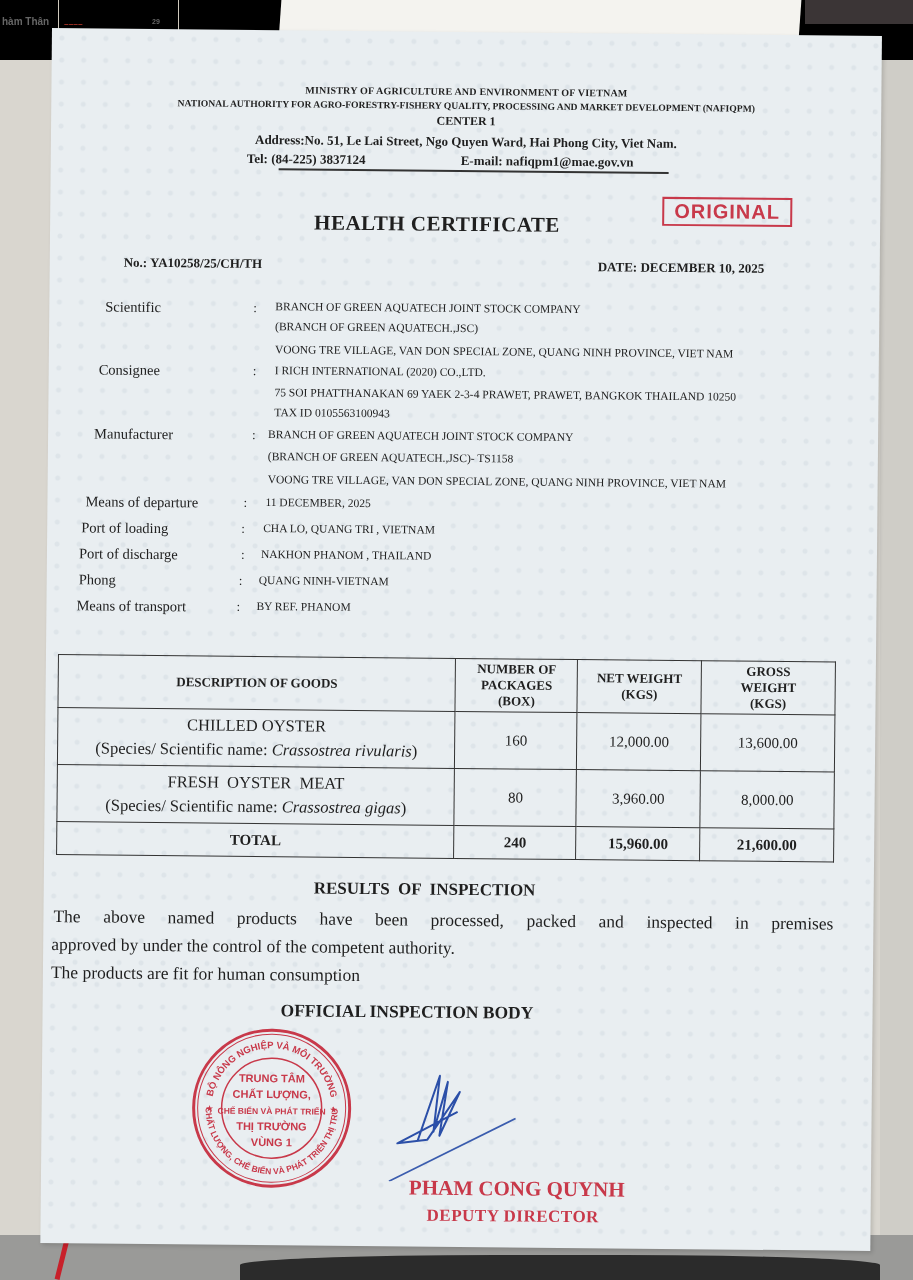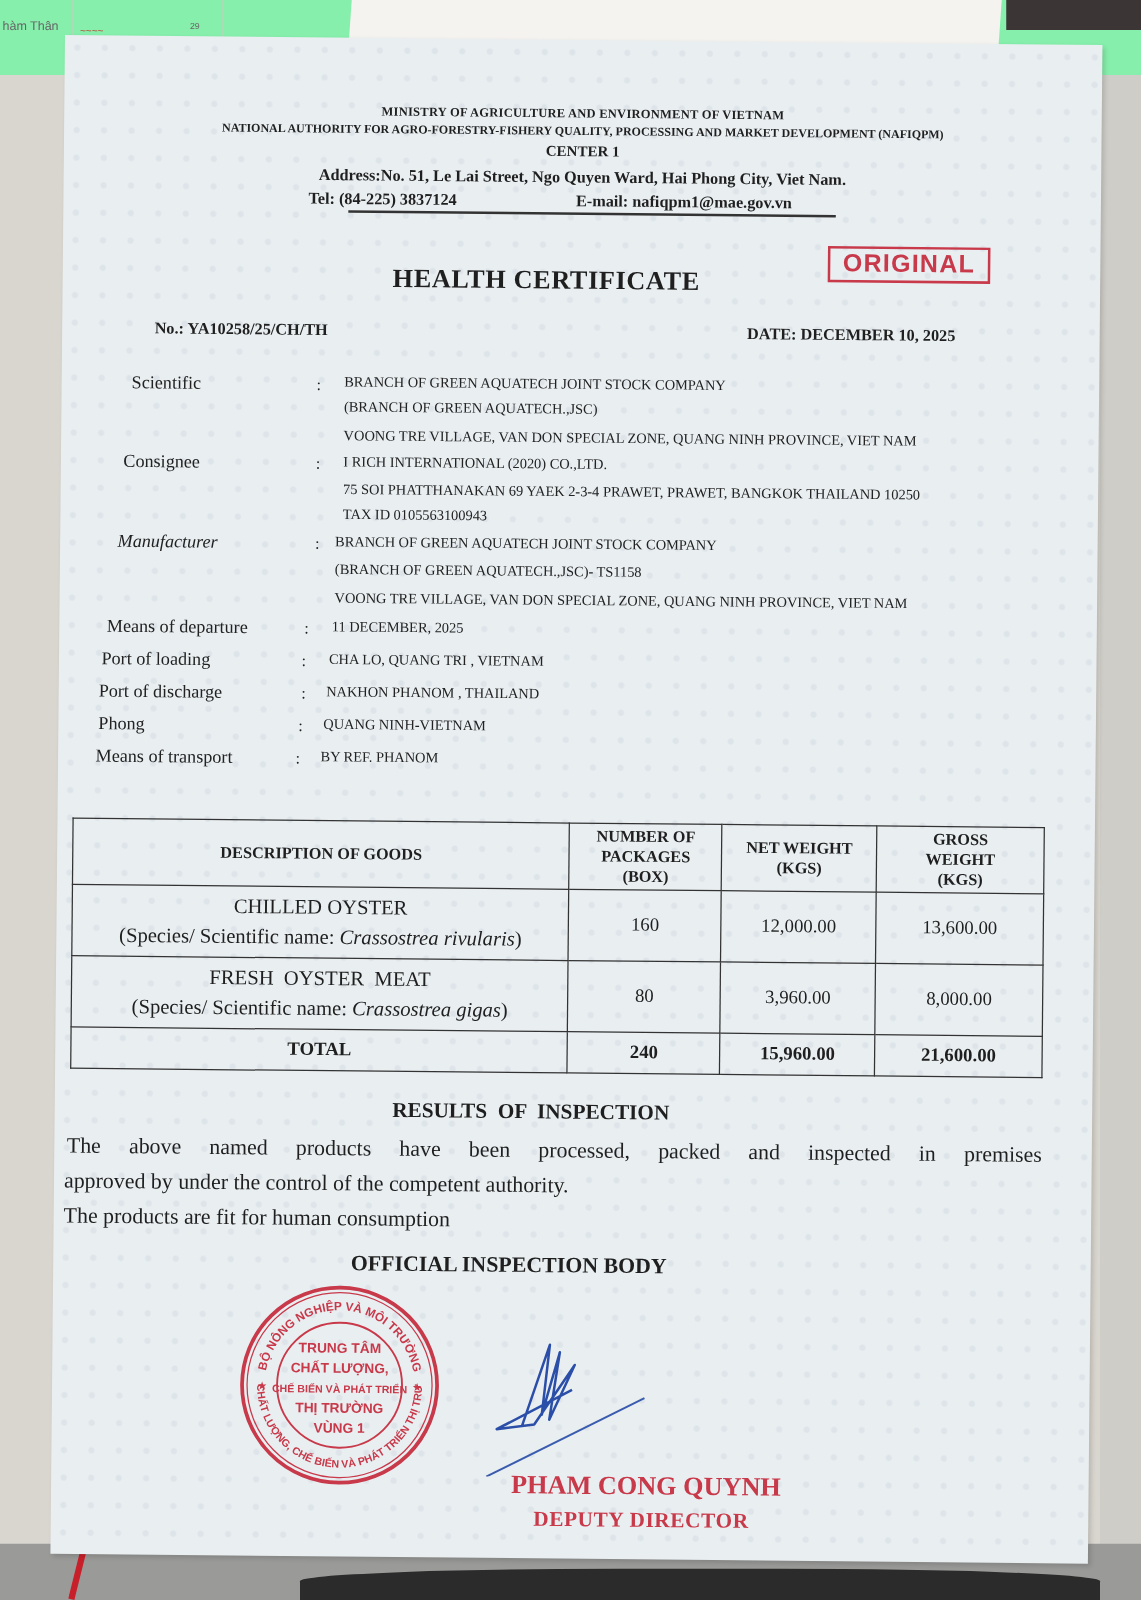--- a/index.html
+++ b/index.html
@@ -2,21 +2,21 @@
 <html><head>
 <meta charset="utf-8">
 <style>
   html, body { margin:0; padding:0; }
   body {
     width:913px; height:1280px; position:relative; overflow:hidden;
     background:#d9d6cf;
     font-family:"Liberation Serif", serif;
   }
   
-  .bg-top { position:absolute; left:0; top:0; width:913px; height:60px; background:#86efac; }
+  .bg-top { position:absolute; left:0; top:0; width:913px; height:60px; background:#000000;font-weight:bold; }
   .bg-top .cal-cell { position:absolute; top:0; height:60px; border-right:1px solid #cfc9bd; }
   .bg-top .cal-text { position:absolute; left:2px; top:16px; font-family:"Liberation Sans", sans-serif; font-size:10px; color:#666; }
   .bg-top .cal-text2 { position:absolute; left:64px; top:20px; font-family:"Liberation Sans", sans-serif; font-size:8px; color:#c0392b; }
   .bg-top .clip { position:absolute; left:805px; top:0; width:108px; height:24px; background:#3b3536; }
   .bg-top .sheet { position:absolute; left:280px; top:0; width:520px; height:40px; background:#f4f3ef; transform:skewX(-4deg); }
   .bg-right { position:absolute; left:880px; top:60px; width:33px; height:1180px; background:#cfcdc7; }
   .bg-bottom { position:absolute; left:0; top:1235px; width:913px; height:45px; background:#9a9a98; }
   .bg-bottom .dark { position:absolute; left:240px; top:20px; width:640px; height:25px; background:#2b2b2b; border-radius:40% 40% 0 0; }
   .bg-bottom .string { position:absolute; left:60px; top:0; width:5px; height:45px; background:#c8202a; transform:rotate(14deg); }
 
@@ -112,21 +112,21 @@
   <div class="abs val" style="left:226px;top:270px;">BRANCH OF GREEN AQUATECH JOINT STOCK COMPANY</div>
   <div class="abs val" style="left:226px;top:290px;">(BRANCH OF GREEN AQUATECH.,JSC)</div>
   <div class="abs val" style="left:226px;top:313px;">VOONG TRE VILLAGE, VAN DON SPECIAL ZONE, QUANG NINH PROVINCE, VIET NAM</div>
 
   <div class="abs label" style="left:50px;top:333px;">Consignee</div>
   <div class="abs colon" style="left:204px;top:333px;">:</div>
   <div class="abs val" style="left:226px;top:334px;">I RICH INTERNATIONAL (2020) CO.,LTD.</div>
   <div class="abs val" style="left:226px;top:356px;">75 SOI PHATTHANAKAN 69 YAEK 2-3-4 PRAWET, PRAWET, BANGKOK THAILAND  10250</div>
   <div class="abs val" style="left:226px;top:376px;">TAX ID  0105563100943</div>
 
-  <div class="abs label" style="left:46px;top:397px;font-style:italic;">Manufacturer</div>
+  <div class="abs label" style="left:46px;top:397px;">Manufacturer</div>
   <div class="abs colon" style="left:204px;top:397px;">:</div>
   <div class="abs val" style="left:220px;top:398px;">BRANCH OF GREEN AQUATECH JOINT STOCK COMPANY</div>
   <div class="abs val" style="left:220px;top:420px;">(BRANCH OF GREEN AQUATECH.,JSC)- TS1158</div>
   <div class="abs val" style="left:220px;top:443px;">VOONG TRE VILLAGE, VAN DON SPECIAL ZONE, QUANG NINH PROVINCE, VIET NAM</div>
 
   <div class="abs label" style="left:38px;top:465px;">Means of departure</div>
   <div class="abs colon" style="left:196px;top:465px;">:</div>
   <div class="abs val" style="left:218px;top:466px;">11 DECEMBER, 2025</div>
 
   <div class="abs label" style="left:34px;top:491px;">Port of loading</div>

